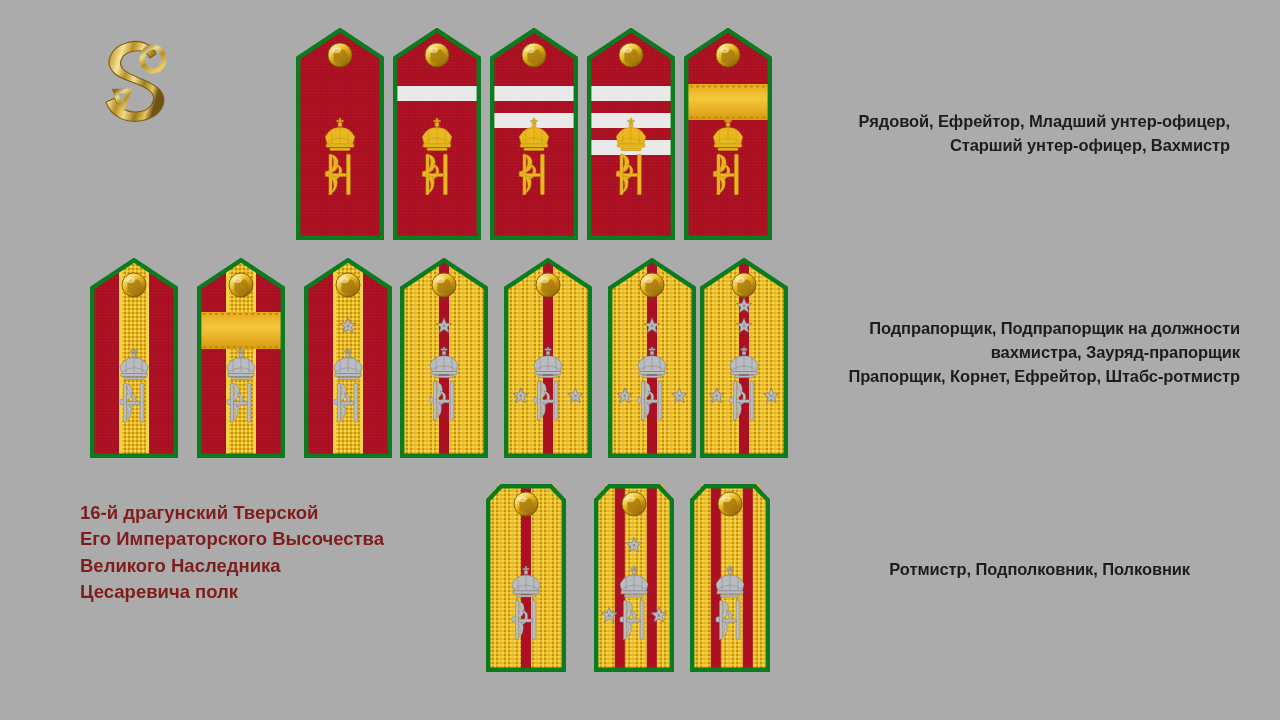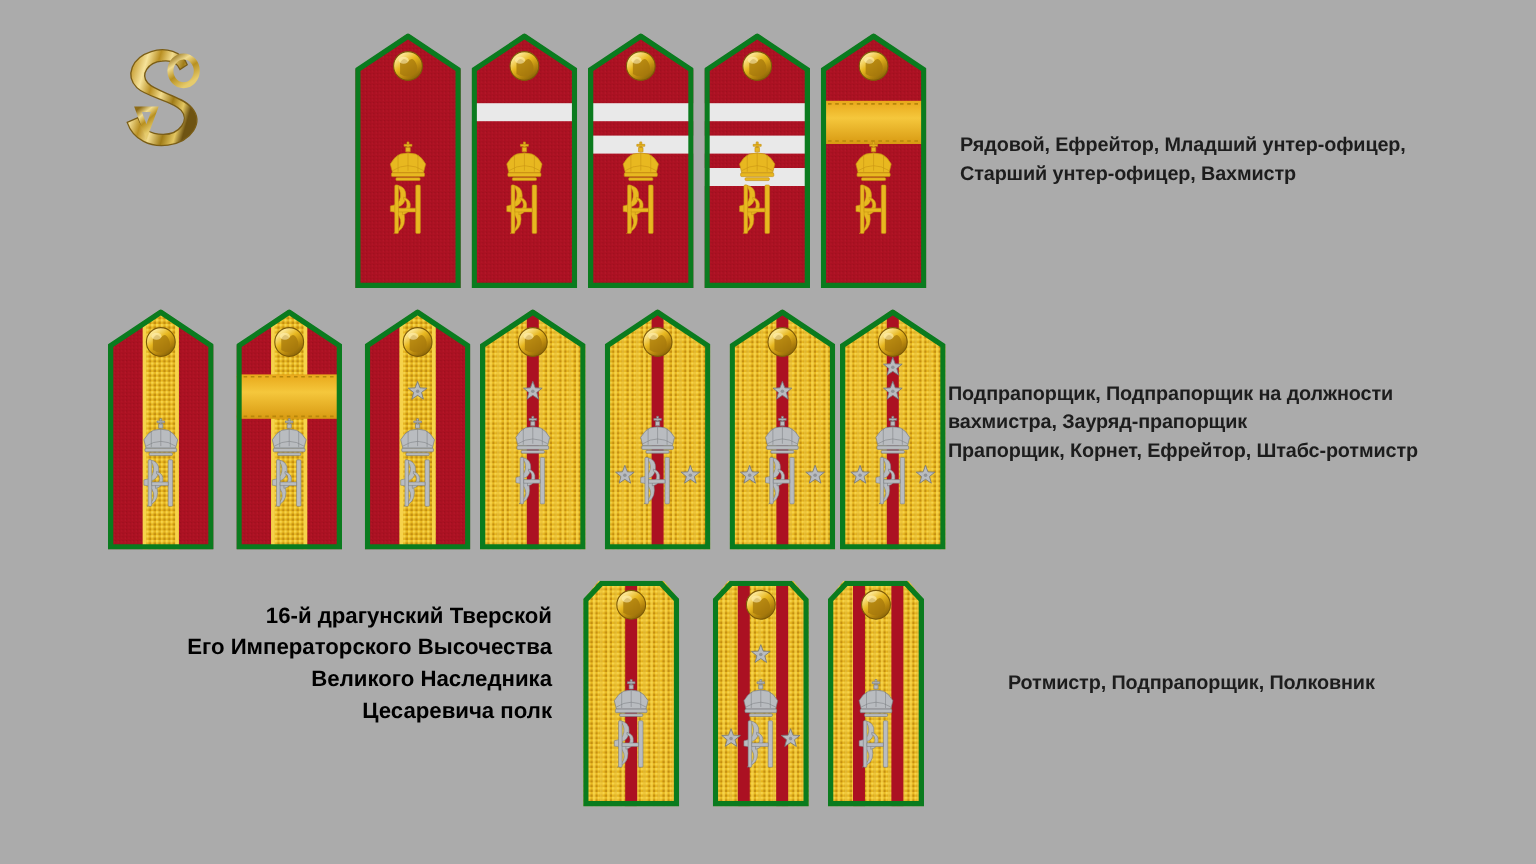--- a/index.html
+++ b/index.html
@@ -17,32 +17,32 @@
     position:absolute; left:88px; top:28px; width:100px; height:105px;
   }
 
   
   .caption {
     position:absolute;
     color:#1d1d1d;
     font-weight:bold;
     font-size:16.5px;
     line-height:1.45;
-    text-align:left;
+    text-align:right;
     white-space:pre-line;
     letter-spacing:-0.1px;
   }
   #cap-row1 { left:800px; top:110px; width:430px; }
   #cap-row2 { left:790px; top:317px; width:450px; }
   #cap-row3 { left:840px; top:558px; width:350px; }
 
   #regiment-title {
     position:absolute; left:80px; top:500px; width:380px;
-    color:#000000; font-weight:bold; font-size:18.5px;
-    line-height:1.42; text-align:right; white-space:pre-line;
+    color:#7f1d1d; font-weight:bold; font-size:18.5px;
+    line-height:1.42; text-align:left; white-space:pre-line;
   }
 
   
   .board { position:absolute; }
   .board svg { display:block; }
 </style>
 </head>
 <body>
 
 <div id="logo">
@@ -76,21 +76,21 @@
 
     <path d="M27 63 L41 63 L34 82 Z" fill="none" stroke="url(#gMet2)" stroke-width="4.5" stroke-linejoin="miter"></path>
   </svg>
 </div>
 
 <div class="caption" id="cap-row1">Рядовой, Ефрейтор, Младший унтер-офицер,
 Старший унтер-офицер, Вахмистр</div>
 <div class="caption" id="cap-row2">Подпрапорщик, Подпрапорщик на должности
 вахмистра, Зауряд-прапорщик
 Прапорщик, Корнет, Ефрейтор, Штабс-ротмистр</div>
-<div class="caption" id="cap-row3">Ротмистр, Подпрапорщик, Полковник</div>
+<div class="caption" id="cap-row3">Ротмистр, Подполковник, Полковник</div>
 <div id="regiment-title">16-й драгунский Тверской
 Его Императорского Высочества
 Великого Наследника
 Цесаревича полк</div>
 
 <div id="boards">
     <div class="board" title="Рядовой" style="left: 296px; top: 28px;">
       <svg width="88" height="212" viewBox="0 0 88 212">
 
   <defs>

